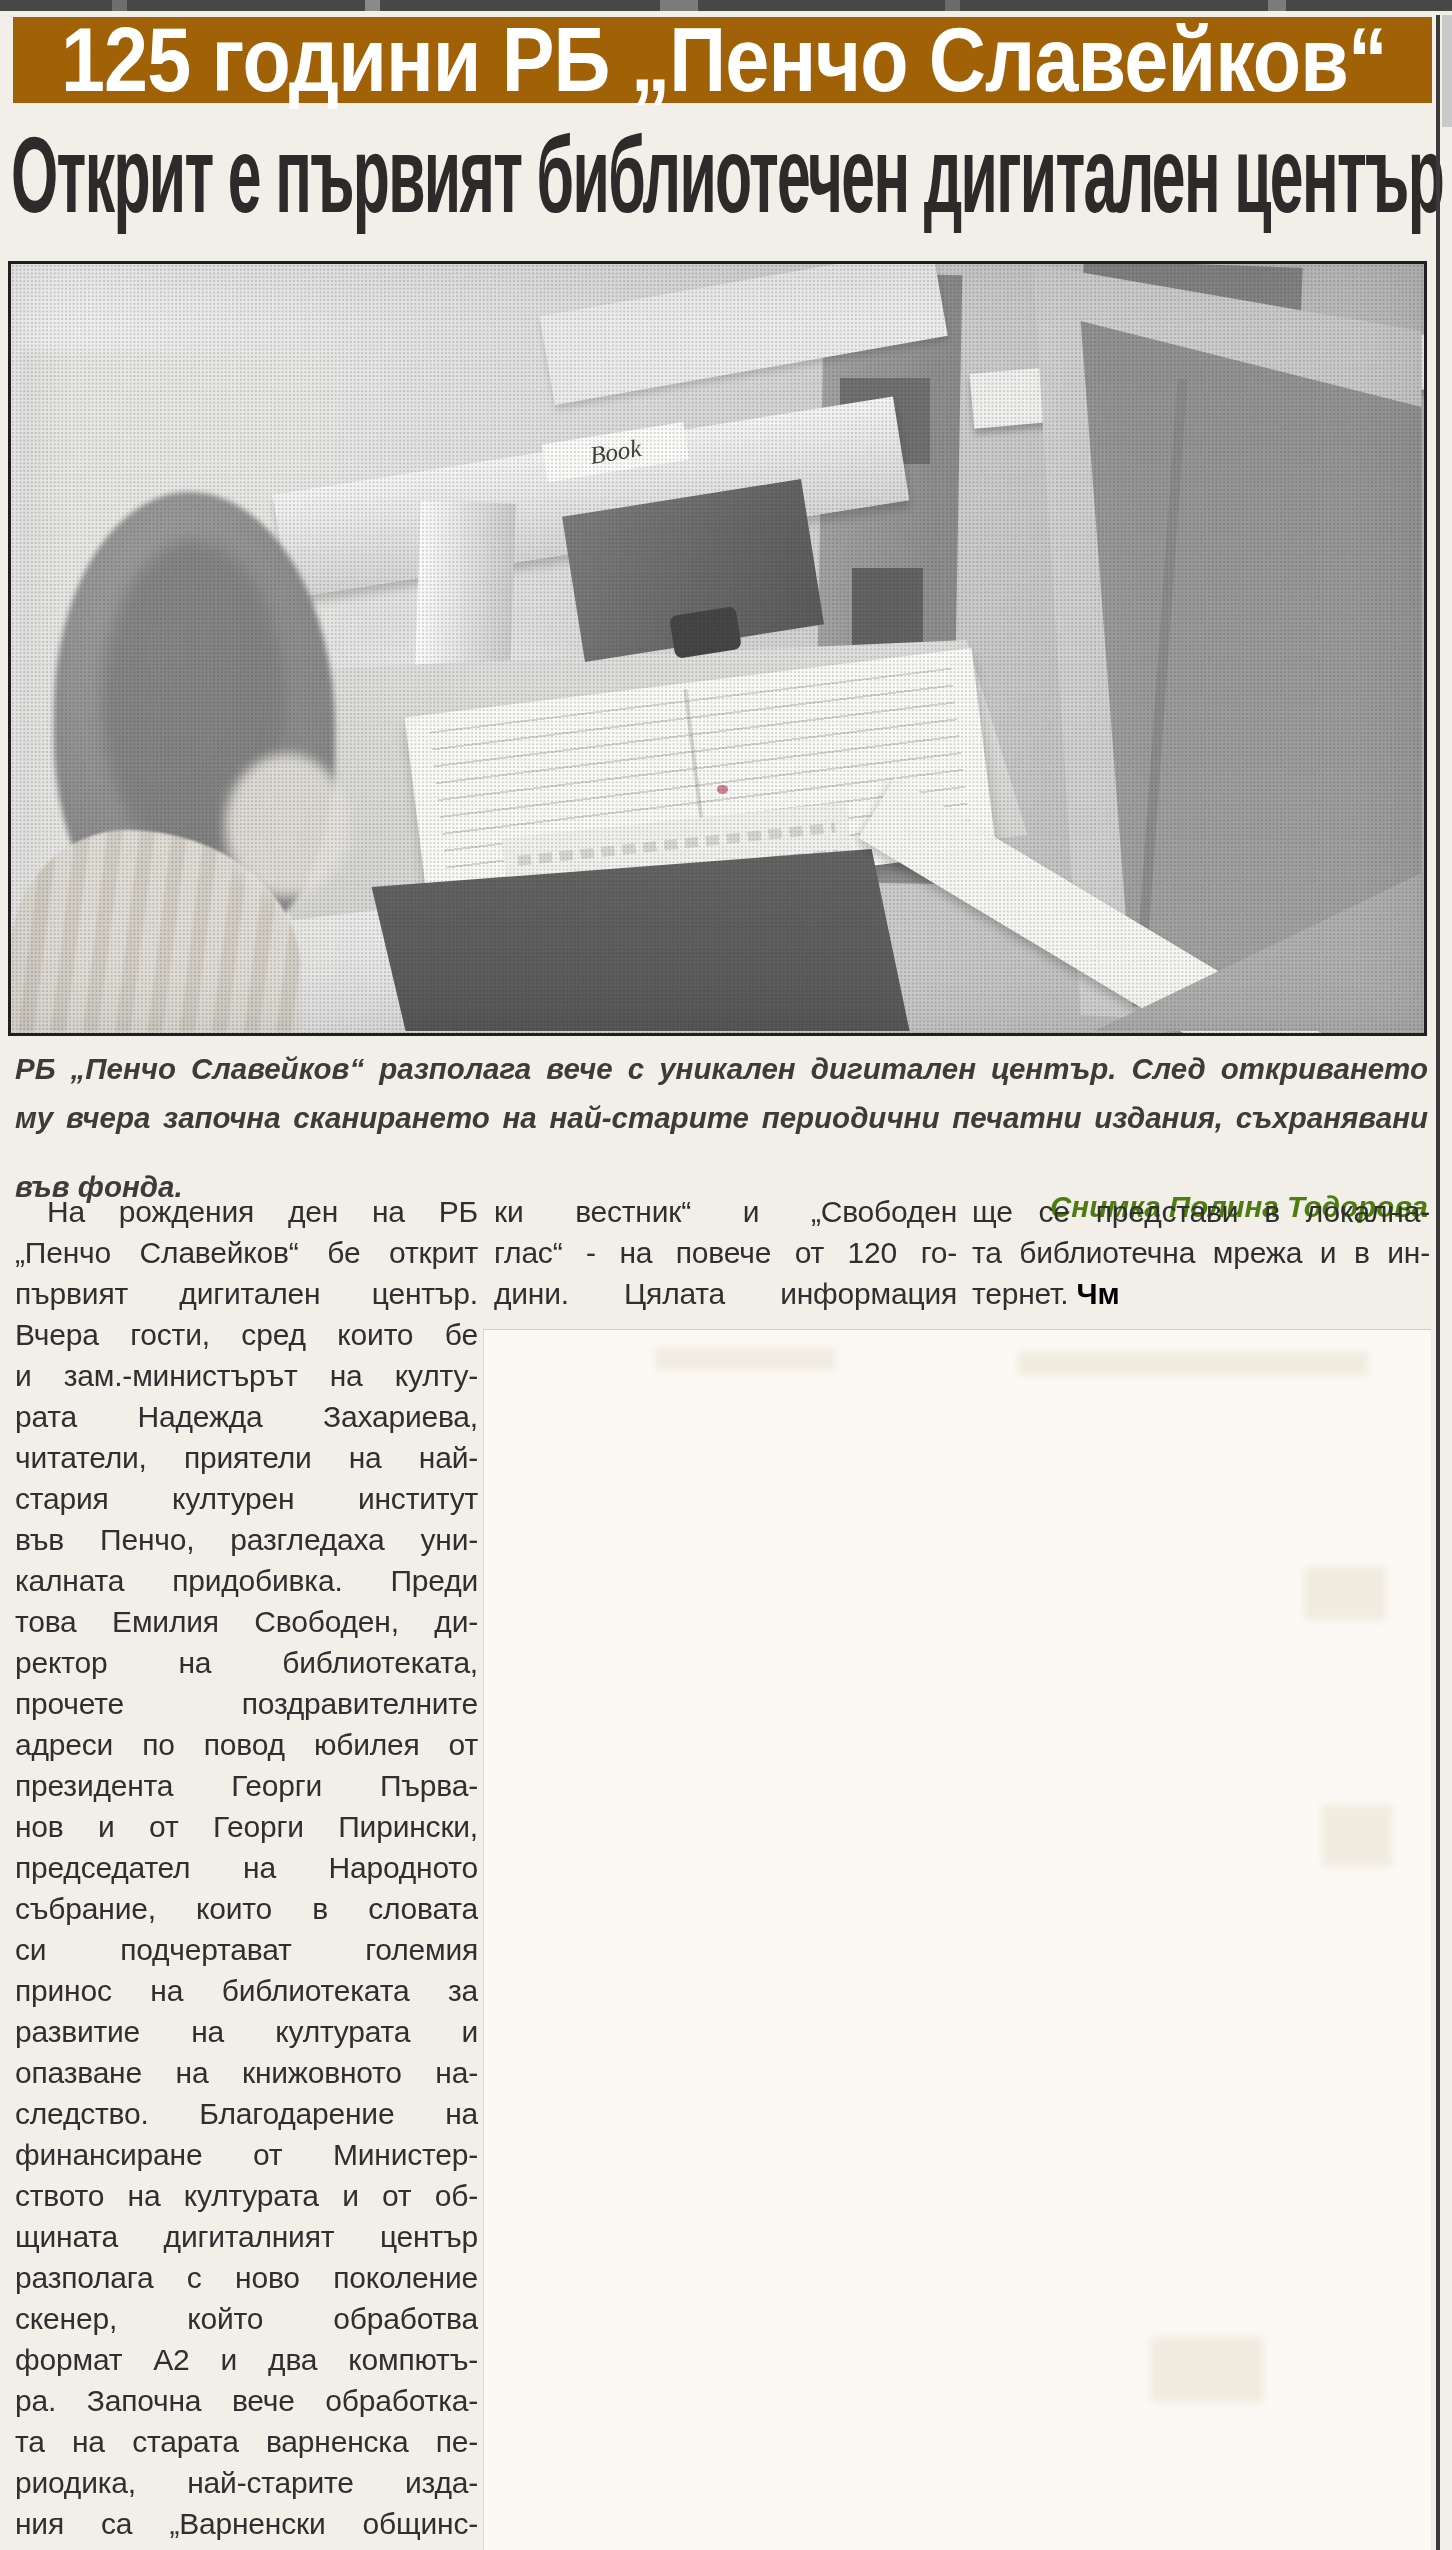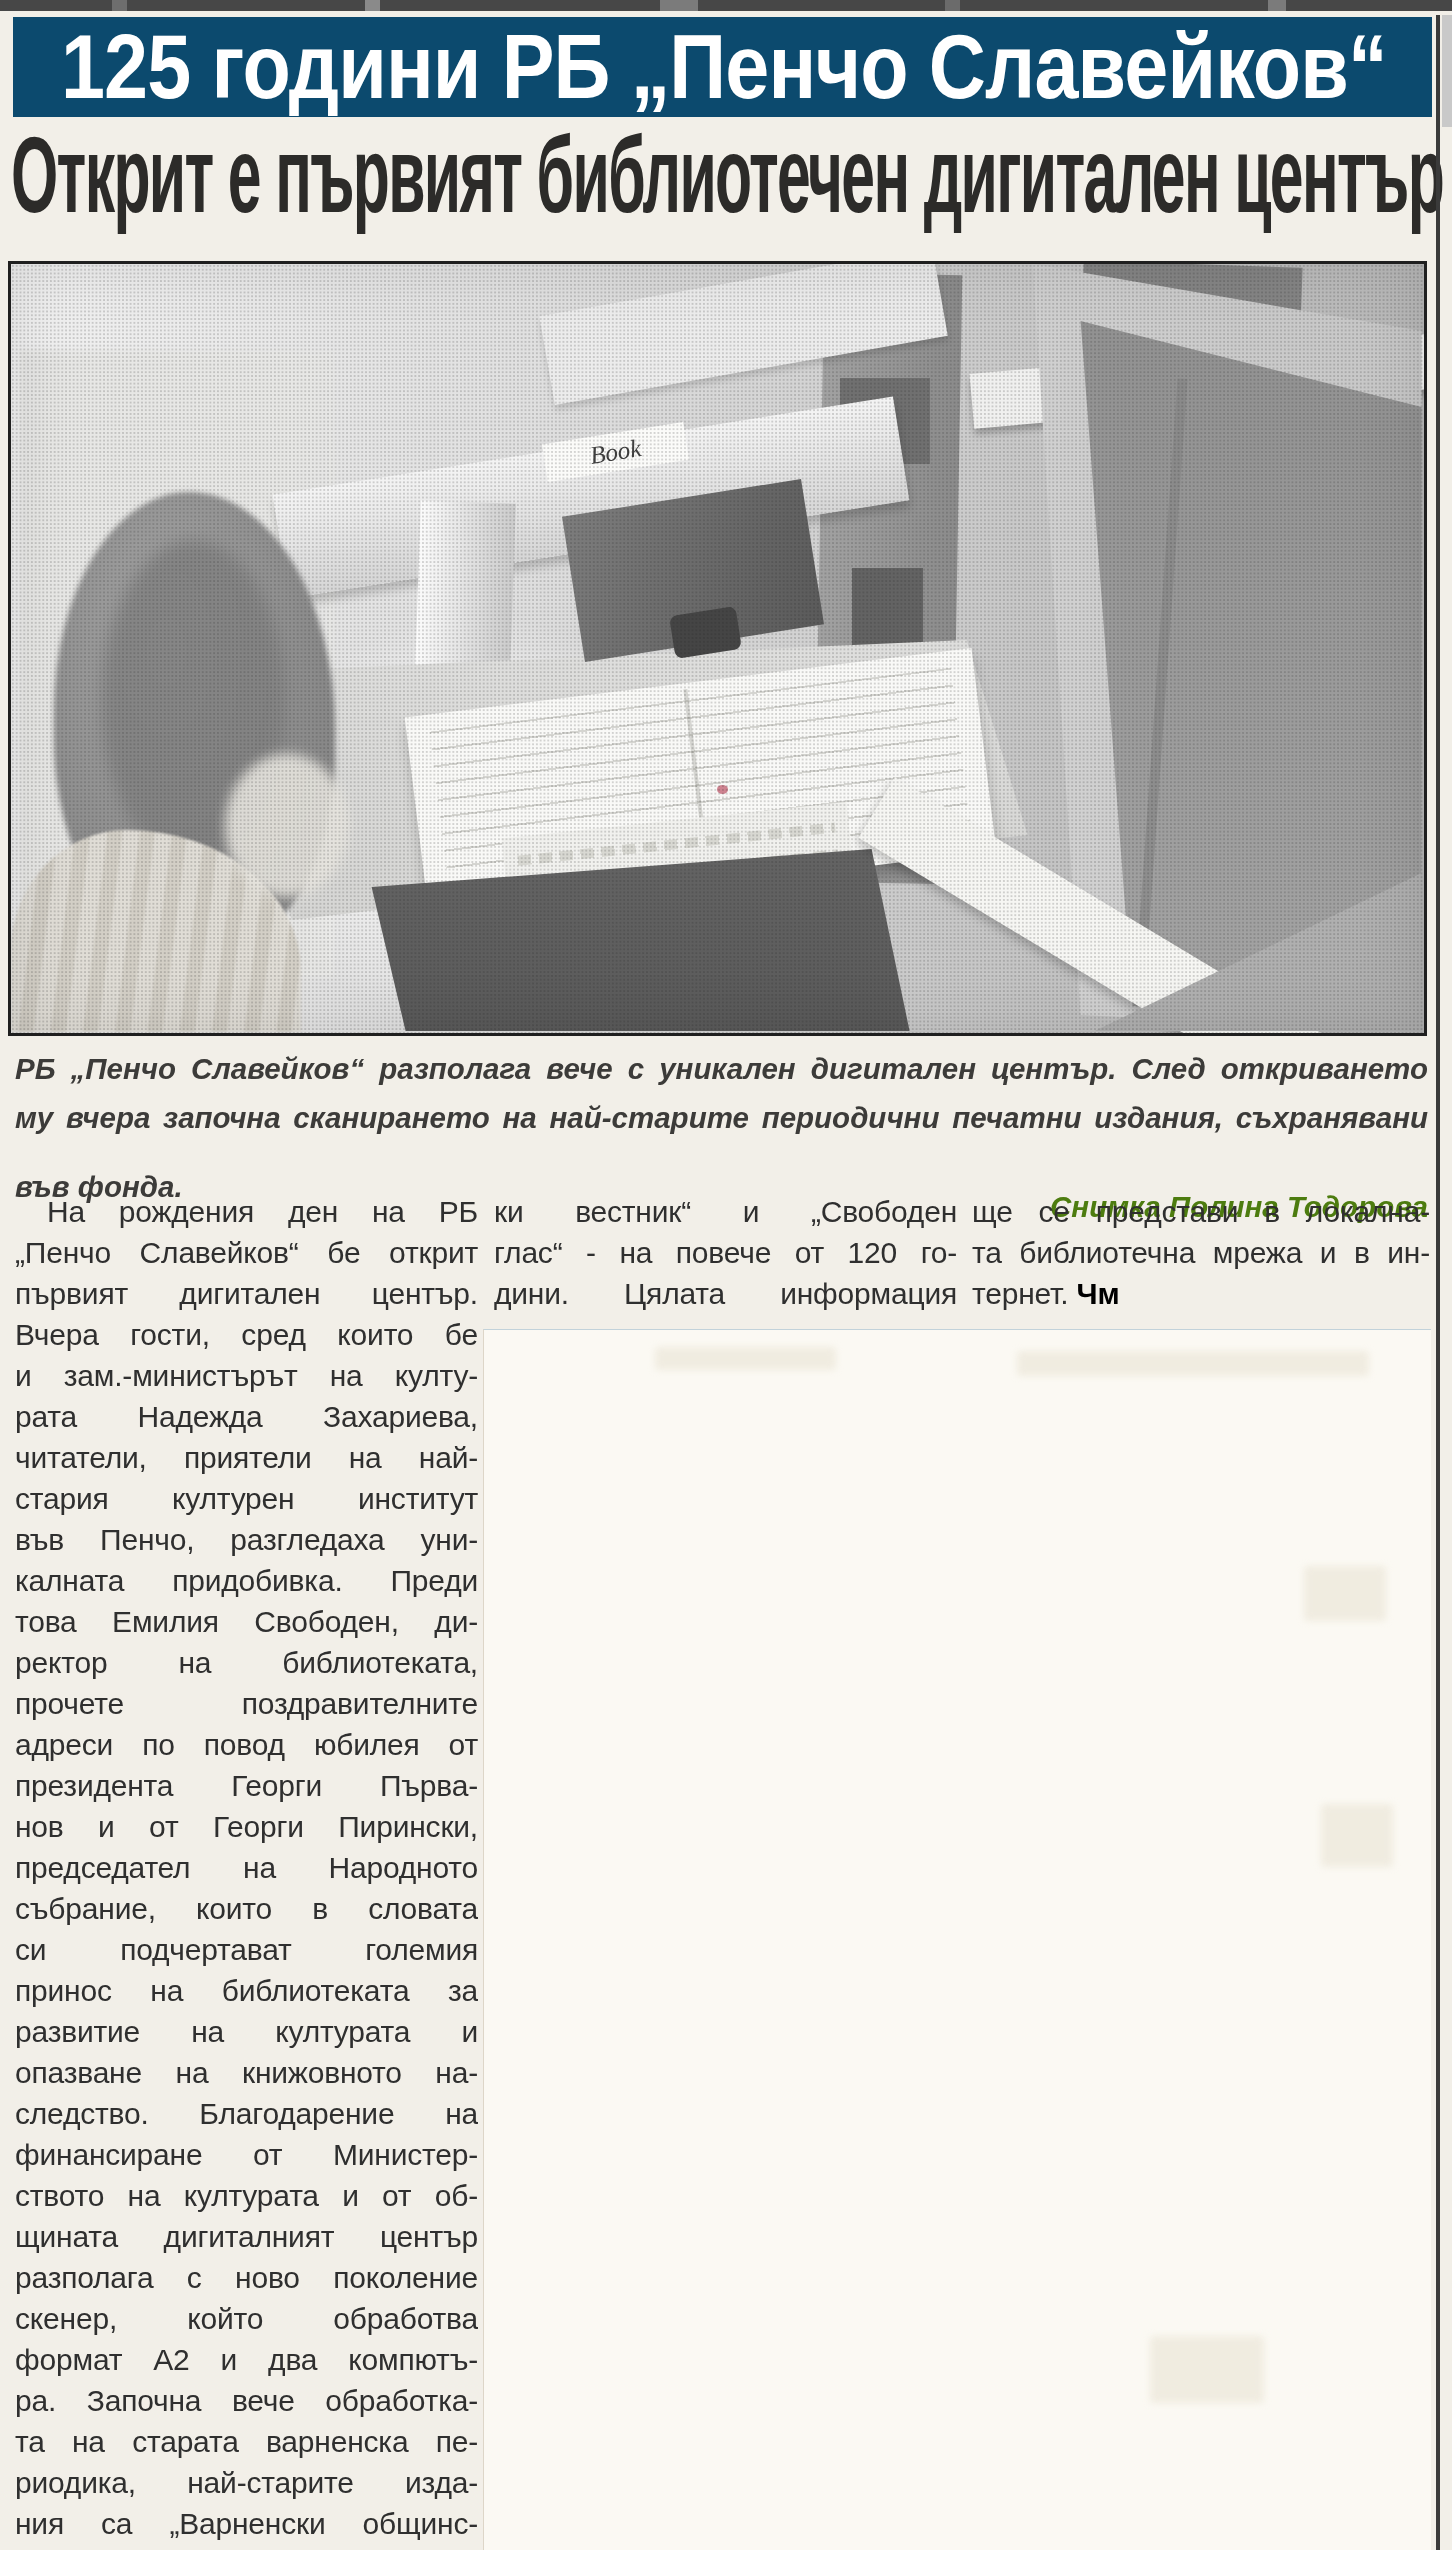--- a/index.html
+++ b/index.html
@@ -6,21 +6,21 @@
   body{width:1453px;height:2550px;background:#e9e6df;font-family:"Liberation Sans",sans-serif;}
   .page{position:relative;width:1453px;height:2550px;background:#f2efe8;overflow:hidden;}
 
   
   .topbar{position:absolute;left:0;top:0;width:1453px;height:10.5px;
     background:linear-gradient(90deg,#474747 0 112px,#6e6e6e 112px 127px,#474747 127px 365px,
       #8a8a8a 365px 380px,#474747 380px 660px,#7b7b7b 660px 698px,#474747 698px 945px,
       #6b6b6b 945px 960px,#474747 960px 1268px,#7b7b7b 1268px 1286px,#474747 1286px 100%);}
 
   
-  .banner{position:absolute;left:13.3px;top:17px;width:1419px;height:100px;background:#0c4a6e;
+  .banner{position:absolute;left:13.3px;top:17px;width:1419px;height:86px;background:#a16207;
     display:flex;align-items:center;padding-left:48px;box-sizing:border-box;}
   .banner .kick{display:inline-block;white-space:nowrap;font-size:91px;font-weight:700;
     color:#ffffff;letter-spacing:-1px;transform-origin:left center;line-height:94px;}
 
   
   .headline-wrap{position:absolute;left:11.4px;top:112px;width:1431px;height:133px;}
   .headline-wrap .hl{display:inline-block;white-space:nowrap;font-size:107px;line-height:126px;
     font-weight:700;color:#2c2b29;letter-spacing:-2.9px;transform-origin:left center;}
 
   

